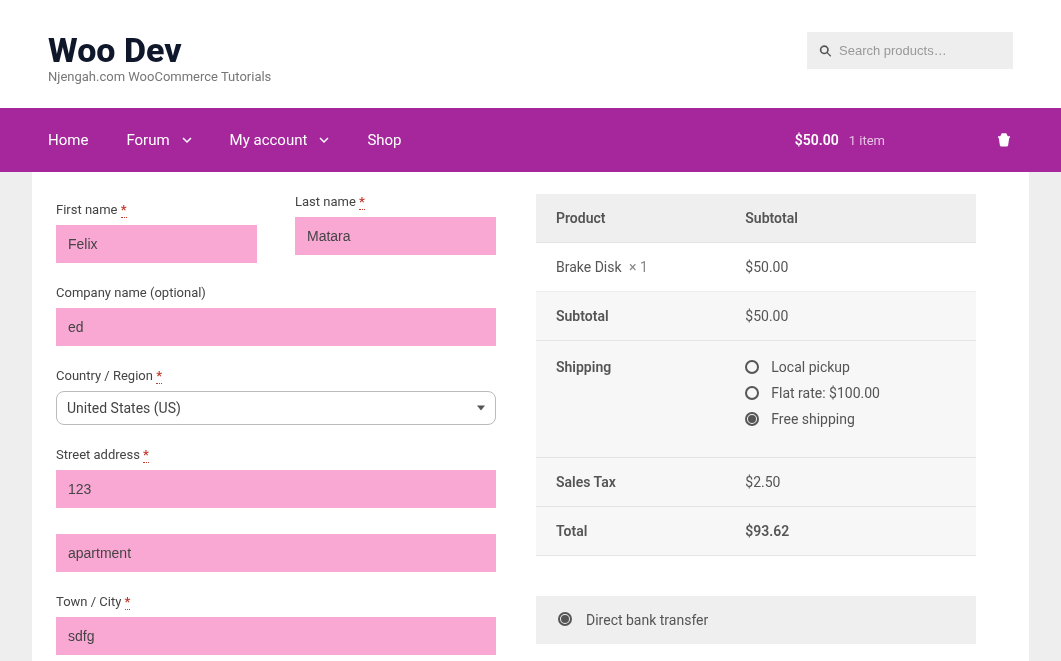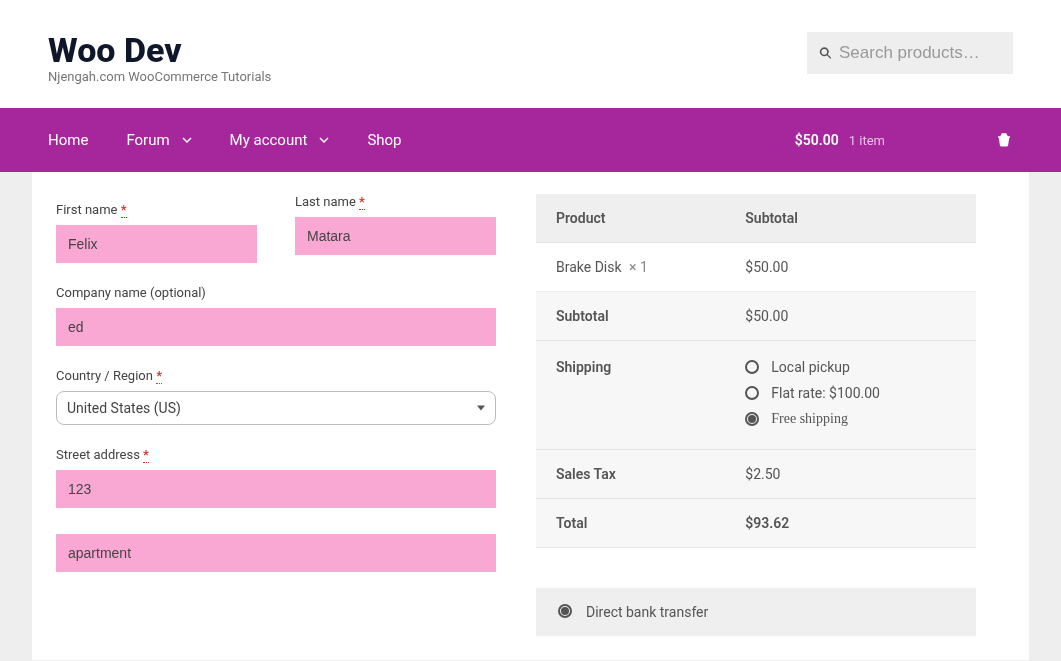--- a/index.html
+++ b/index.html
@@ -36,21 +36,21 @@
     transform: translateY(-50%);
     width: 13px;
     height: 13px;
     fill: #555;
   }
   .search-input {
     width: 100%;
     background: #eeeeee;
     border: none;
     padding: 11px 12px 11px 32px;
-    font-size: 17px;
+    font-size: 13px;
     color: #333;
   }
   .search-input::placeholder { color: #999; }
   .nav {
     background: #a6269c;
     display: flex;
     justify-content: space-between;
     align-items: center;
     padding: 0 48px;
     height: 64px;
@@ -150,21 +150,21 @@
     color: #555;
     border-bottom: 1px solid #e4e4e4;
     background: #efefef;
   }
   .order-table tbody tr.prod td { background: #fff; border-bottom: 1px solid #eee; }
   .order-table tbody tr { border-bottom: 1px solid #e4e4e4; }
   .order-table tbody tr.ship td { padding-top: 18px; padding-bottom: 18px; }
   .order-table tbody td.lbl { font-weight:600; color:#555; }
   .ship-opts { list-style:none; }
   .ship-opts li { display:flex; align-items:center; gap:12px; margin-bottom:10px; color:#555;}
-  .ship-opts li:last-child{margin-bottom:4px;font-family:Liberation Serif, serif;}
+  .ship-opts li:last-child{margin-bottom:12px;}
   .radio {
     width:14px;height:14px;border:2px solid #555;border-radius:50%;
     display:inline-flex;align-items:center;justify-content:center;
     flex-shrink:0;
   }
   .radio.checked::after{
     content:"";width:8px;height:8px;background:#555;border-radius:50%;
   }
   .qty-x { color:#888; }
 
@@ -263,20 +263,27 @@
         <label>
           <span>Street address</span>
           <span class="req">*</span>
         </label>
         <input class="input" value="123" style="">
       </div>
       <div class="field" style="margin-top:26px;">
         <input class="input" value="apartment" style="">
       </div>
 
+      <div class="field">
+        <label>
+          <span>Town / City</span>
+          <span class="req">*</span>
+        </label>
+        <input class="input" value="sdfg" style="">
+      </div>
     </div>
 
     <div class="col-right">
       <table class="order-table">
         <thead>
           <tr>
             <th>Product</th>
             <th>Subtotal</th>
           </tr>
         </thead>

